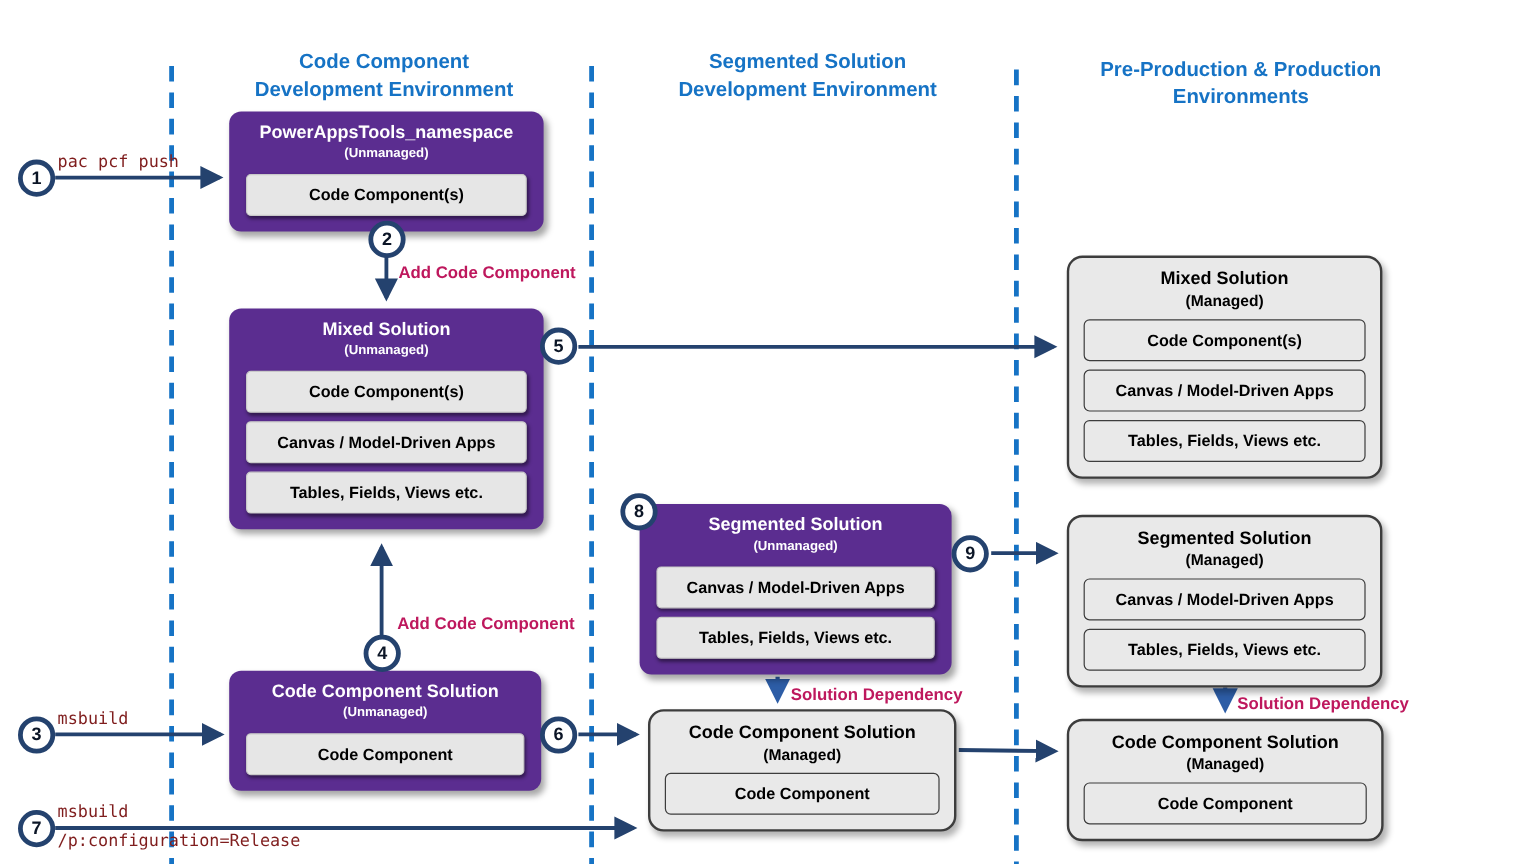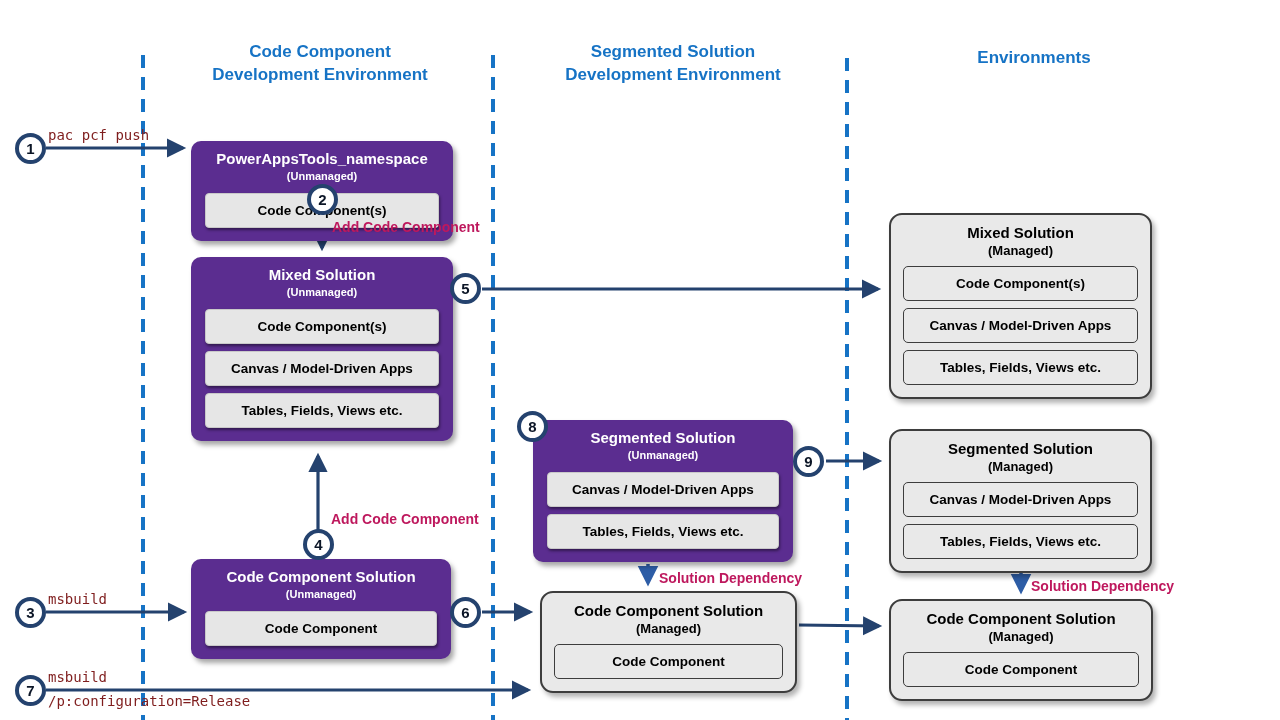--- a/index.html
+++ b/index.html
@@ -104,24 +104,25 @@
 
   <div class="col-header" style="left:170px;top:40px;width:300px;">
     <div>Code Component</div>
     <div>Development Environment</div>
   </div>
   <div class="col-header" style="left:523px;top:40px;width:300px;">
     <div>Segmented Solution</div>
     <div>Development Environment</div>
   </div>
   <div class="col-header" style="left:884px;top:46px;width:300px;">
+    <div>Pre-Production &amp; Production</div>
     <div>Environments</div>
   </div>
 
-  <div class="ubox" style="left:191px;top:93px;width:262px;margin-top:48px;">
+  <div class="ubox" style="left:191px;top:93px;width:262px;">
     <div class="btitle">PowerAppsTools_namespace</div>
     <div class="bsub">(Unmanaged)</div>
     <div class="items">
       <div class="uitem">Code Component(s)</div>
     </div>
   </div>
 
   <div class="ubox" style="left:191px;top:257px;width:262px;">
     <div class="btitle">Mixed Solution</div>
     <div class="bsub">(Unmanaged)</div>

